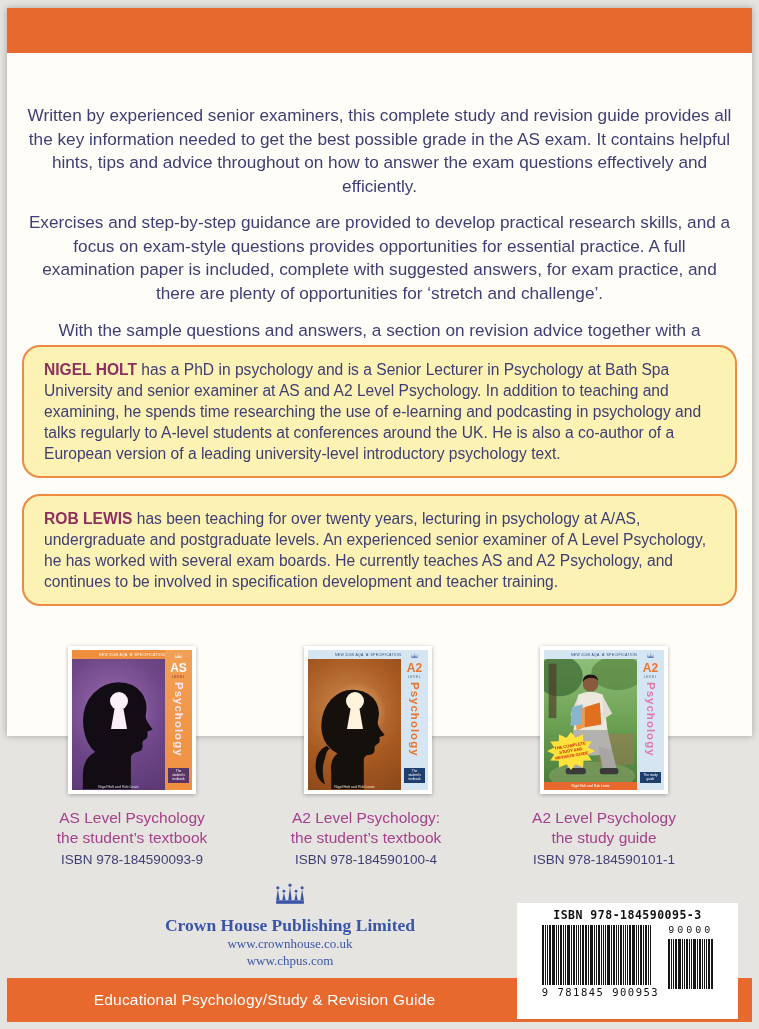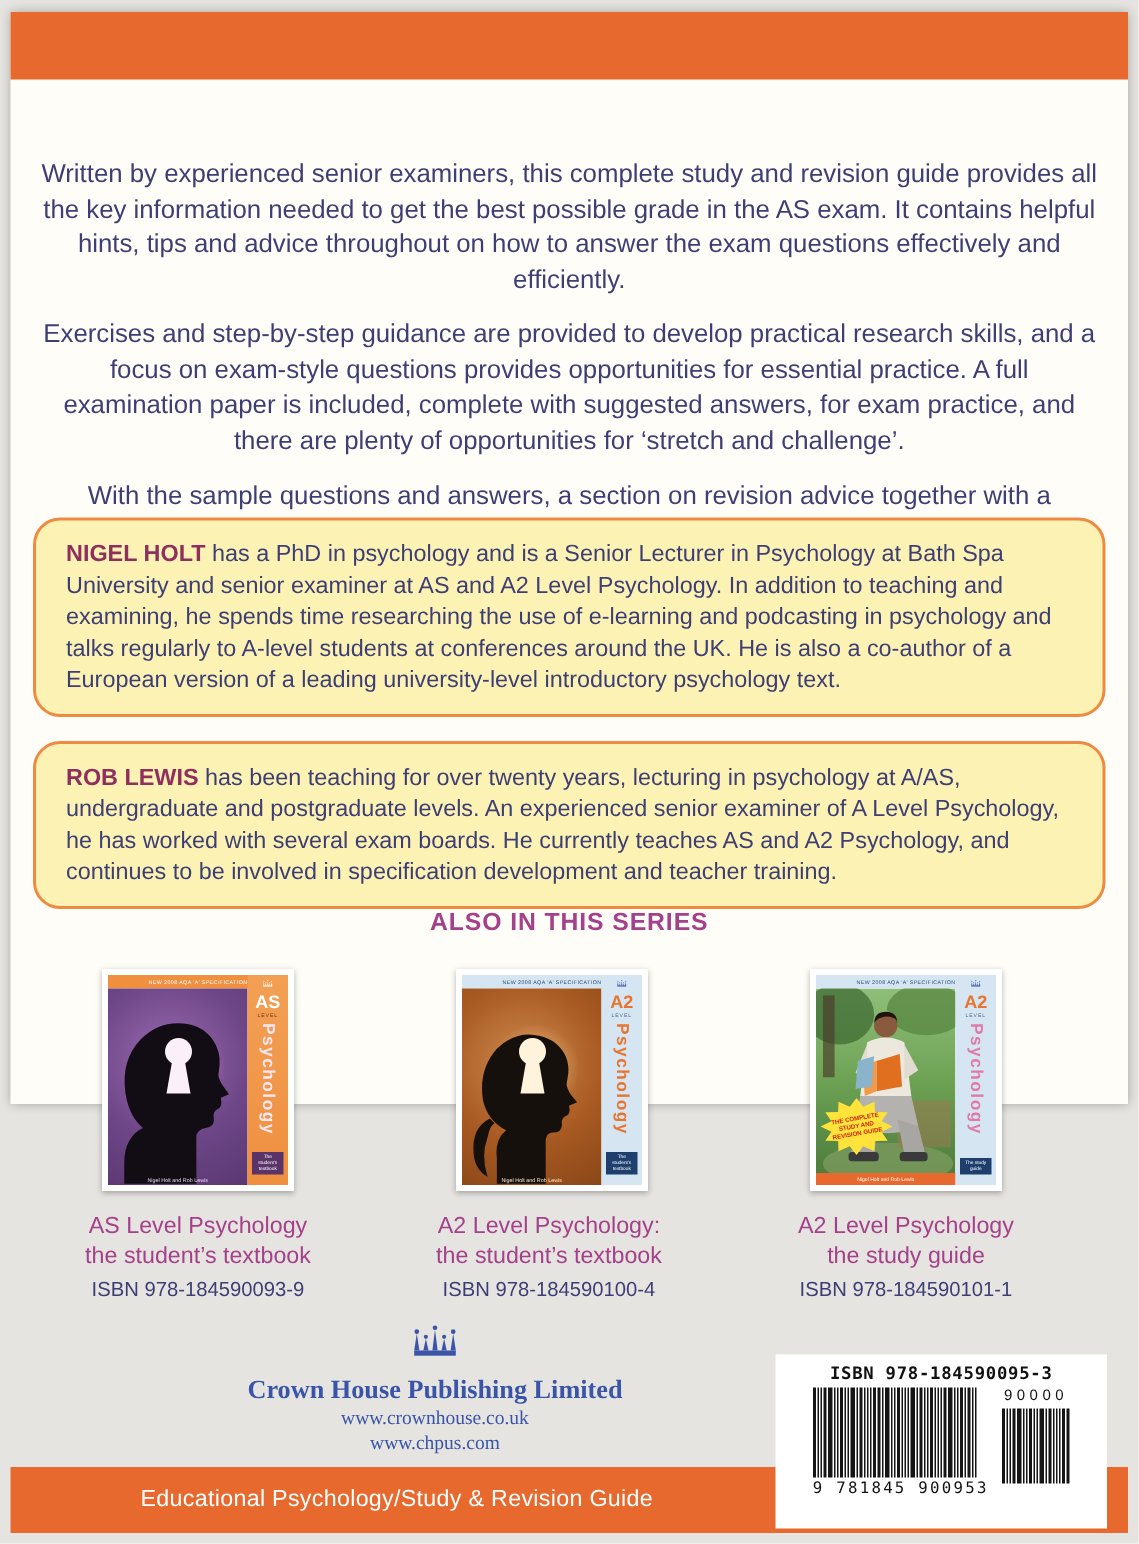--- a/index.html
+++ b/index.html
@@ -71,41 +71,40 @@
 
   .bcbox{position:absolute;left:510px;top:895px;width:221px;height:116px;background:#fff;z-index:5;
     display:flex;flex-direction:column;align-items:center;box-sizing:border-box;padding-top:5px;}
   .bc-isbn{font-family:"DejaVu Sans Mono",monospace;font-size:11.5px;font-weight:bold;letter-spacing:.5px;color:#111;}
   .bc-row{display:flex;gap:9px;align-items:flex-start;margin-top:3px;}
   .bars{display:flex;gap:1px;}
   .bars i{background:#151515;flex:none;height:100%;}
   .bc-main .bars{height:60px;}
   .bc-sup .bars{height:50px;}
   .bc-digits{font-family:"DejaVu Sans Mono",monospace;font-size:10.5px;letter-spacing:1.5px;color:#111;margin-top:1px;}
-  .bc-supnum{font-family:Liberation Sans, sans-serif;font-size:10px;letter-spacing:3px;color:#111;text-align:center;margin-bottom:3px;}
+  .bc-supnum{font-family:Liberation Mono, monospace;font-size:10px;letter-spacing:3px;color:#111;text-align:center;margin-bottom:3px;}
 </style>
 </head>
 <body>
 
 <div class="page">
 
   <div class="band-top"></div>
 
   <div class="intro">
     <p>Written by experienced senior examiners, this complete study and revision guide provides all the key information needed to get the best possible grade in the AS exam. It contains helpful hints, tips and advice throughout on how to answer the exam questions effectively and efficiently.</p>
     <p>Exercises and step-by-step guidance are provided to develop practical research skills, and a focus on exam-style questions provides opportunities for essential practice. A full examination paper is included, complete with suggested answers, for exam practice, and there are plenty of opportunities for ‘stretch and challenge’.</p>
     <p>With the sample questions and answers, a section on revision advice together with a comprehensive glossary, this really is the ultimate guide to improving grades!</p>
   </div>
 
   <div class="bios">
     <div class="bio"><b>NIGEL HOLT</b><span> has a PhD in psychology and is a Senior Lecturer in Psychology at Bath Spa University and senior examiner at AS and A2 Level Psychology. In addition to teaching and examining, he spends time researching the use of e-learning and podcasting in psychology and talks regularly to A-level students at conferences around the UK. He is also a co-author of a European version of a leading university-level introductory psychology text.</span></div>
     <div class="bio"><b>ROB LEWIS</b><span> has been teaching for over twenty years, lecturing in psychology at A/AS, undergraduate and postgraduate levels. An experienced senior examiner of A Level Psychology, he has worked with several exam boards. He currently teaches AS and A2 Psychology, and continues to be involved in specification development and teacher training.</span></div>
   </div>
 
-  <div class="series-head">ALSO IN THIS SERIES</div>
 
   <div class="covers">
 
     <div class="thumb">
       <div class="cov">
         <div class="strip" style="background:var(--c-orange_band_light,#ef8f3f);color:#fff;">NEW 2008 AQA ‘A’ SPECIFICATION</div>
         <div class="cov1-main">
           <div class="glow" style="left:20px;top:24px;background:radial-gradient(circle,rgba(255,185,240,.95) 0%,rgba(200,110,200,.5) 40%,rgba(120,70,150,0) 72%);"></div>
           <svg class="sil" width="93" height="118" viewBox="0 0 120 150">
             <path fill="#120c14" d="M14 150 L14 132 Q14 110 30 102 Q18 92 15 72 Q11 44 28 26 Q42 12 60 12 Q80 12 90 26 Q97 36 96 48 L95 56 Q95 60 99 66 L104 73 L97 76 Q99 84 94 86 Q90 88 91 93 Q92 101 84 102 Q78 103 76 108 L76 150 Z"></path>

